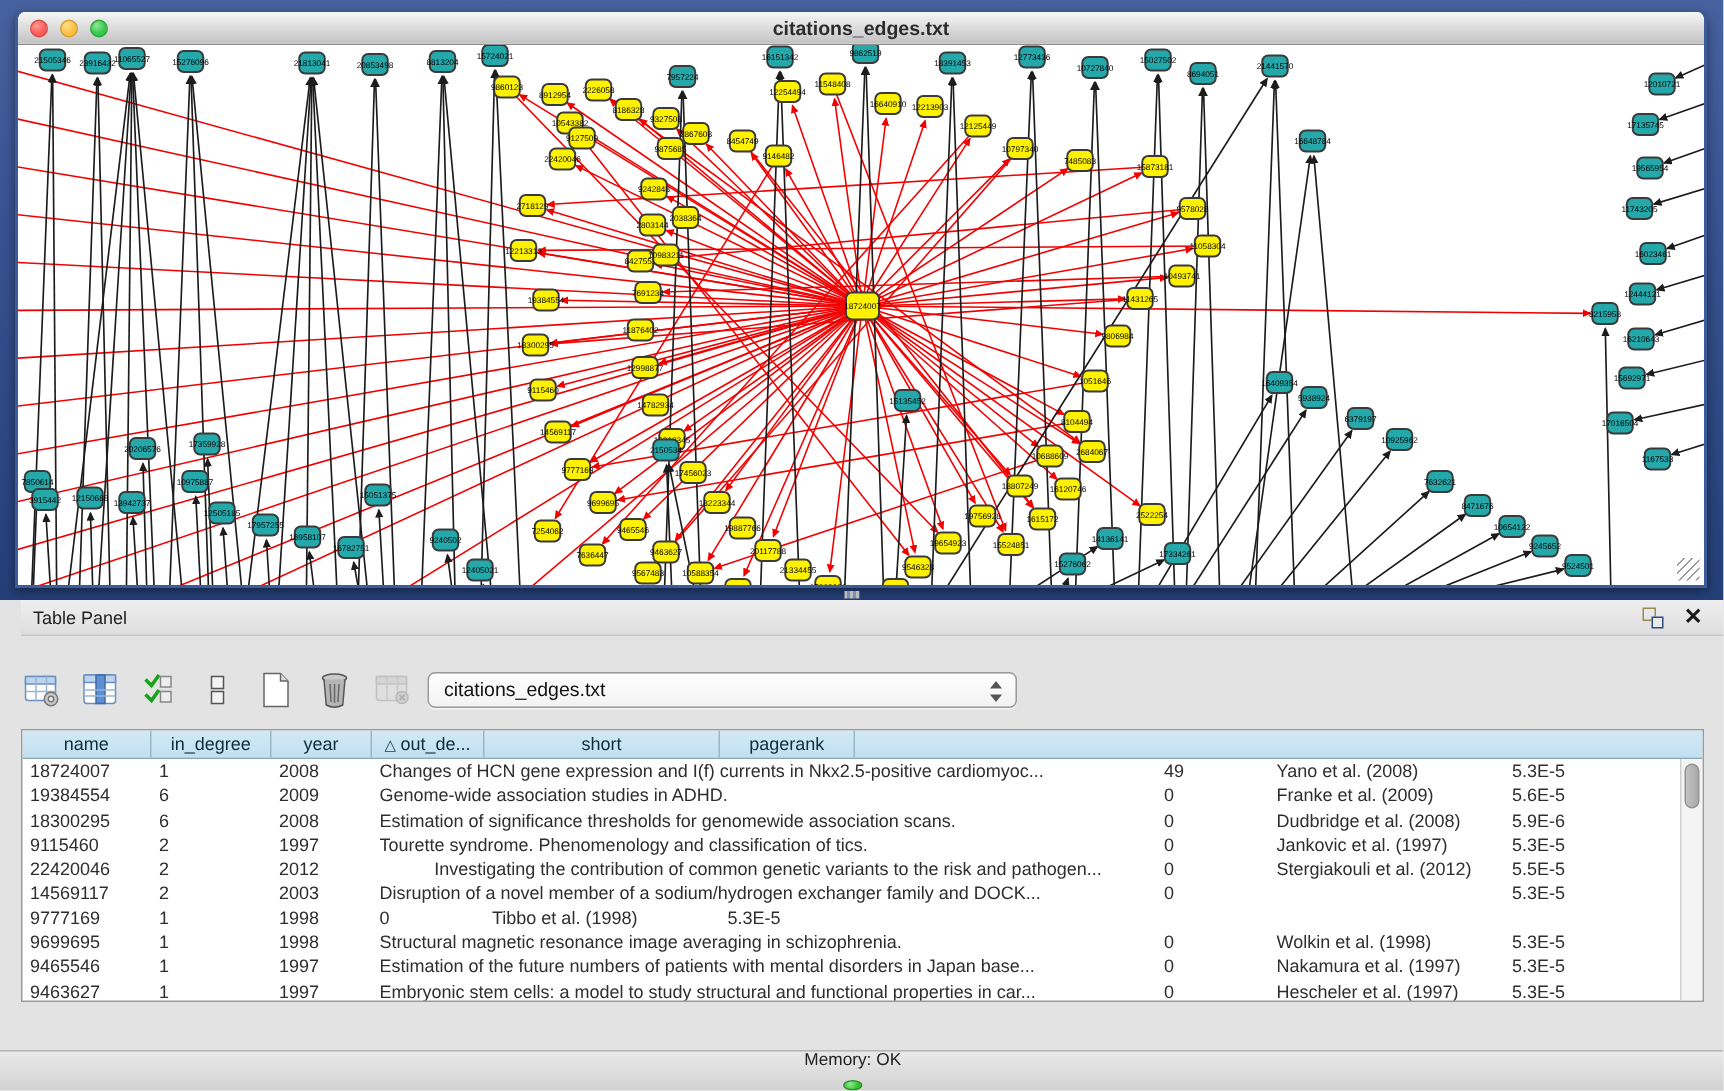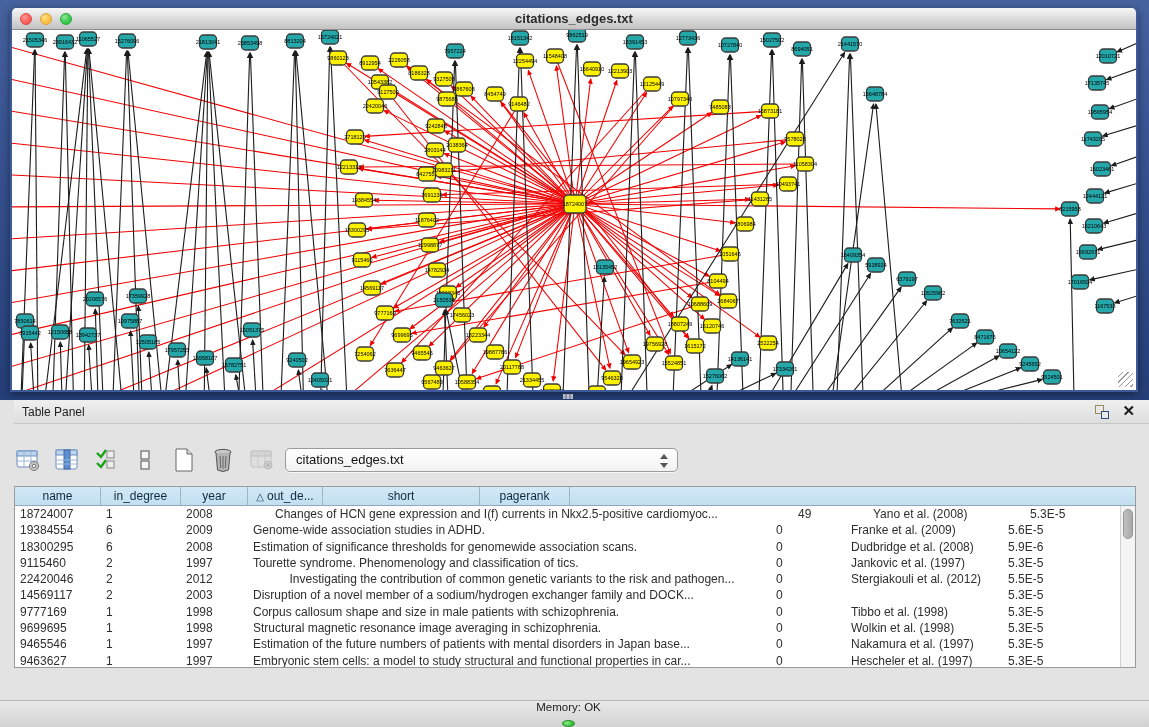--- a/index.html
+++ b/index.html
@@ -887,21 +887,21 @@
         <div class="th" style="width: 67px;">year</div>
         <div class="th" style="width: 75px;"><span class="sort-tri">△</span>out_de...</div>
         <div class="th" style="width: 157px;">short</div>
         <div class="th" style="width: 90px;">pagerank</div>
       </div>
     <div id="tbody">
         <div class="tr">
           <div class="td" style="width: 86px;">18724007</div>
           <div class="td" style="width: 80px;">1</div>
           <div class="td" style="width: 67px;">2008</div>
-          <div class="td" style="width: 523px; margin-left: 22px;">Changes of HCN gene expression and I(f) currents in Nkx2.5-positive cardiomyoc...</div>
+          <div class="td" style="width: 523px;">Changes of HCN gene expression and I(f) currents in Nkx2.5-positive cardiomyoc...</div>
           <div class="td" style="width: 75px;">49</div>
           <div class="td" style="width: 157px;">Yano et al. (2008)</div>
           <div class="td" style="width: 90px;">5.3E-5</div>
         </div>
         <div class="tr">
           <div class="td" style="width: 86px;">19384554</div>
           <div class="td" style="width: 80px;">6</div>
           <div class="td" style="width: 67px;">2009</div>
           <div class="td" style="width: 523px;">Genome-wide association studies in ADHD.</div>
           <div class="td" style="width: 75px;">0</div>
@@ -941,21 +941,20 @@
           <div class="td" style="width: 67px;">2003</div>
           <div class="td" style="width: 523px;">Disruption of a novel member of a sodium/hydrogen exchanger family and DOCK...</div>
           <div class="td" style="width: 75px;">0</div>
           <div class="td" style="width: 157px; margin-top: 48px;">de Silva et al. (2003)</div>
           <div class="td" style="width: 90px;">5.3E-5</div>
         </div>
         <div class="tr">
           <div class="td" style="width: 86px;">9777169</div>
           <div class="td" style="width: 80px;">1</div>
           <div class="td" style="width: 67px;">1998</div>
-          <div class="td" style="width: 523px;">Corpus callosum shape and size in male patients with schizophrenia.</div>
           <div class="td" style="width: 75px;">0</div>
           <div class="td" style="width: 157px;">Tibbo et al. (1998)</div>
           <div class="td" style="width: 90px;">5.3E-5</div>
         </div>
         <div class="tr">
           <div class="td" style="width: 86px;">9699695</div>
           <div class="td" style="width: 80px;">1</div>
           <div class="td" style="width: 67px;">1998</div>
           <div class="td" style="width: 523px;">Structural magnetic resonance image averaging in schizophrenia.</div>
           <div class="td" style="width: 75px;">0</div>

